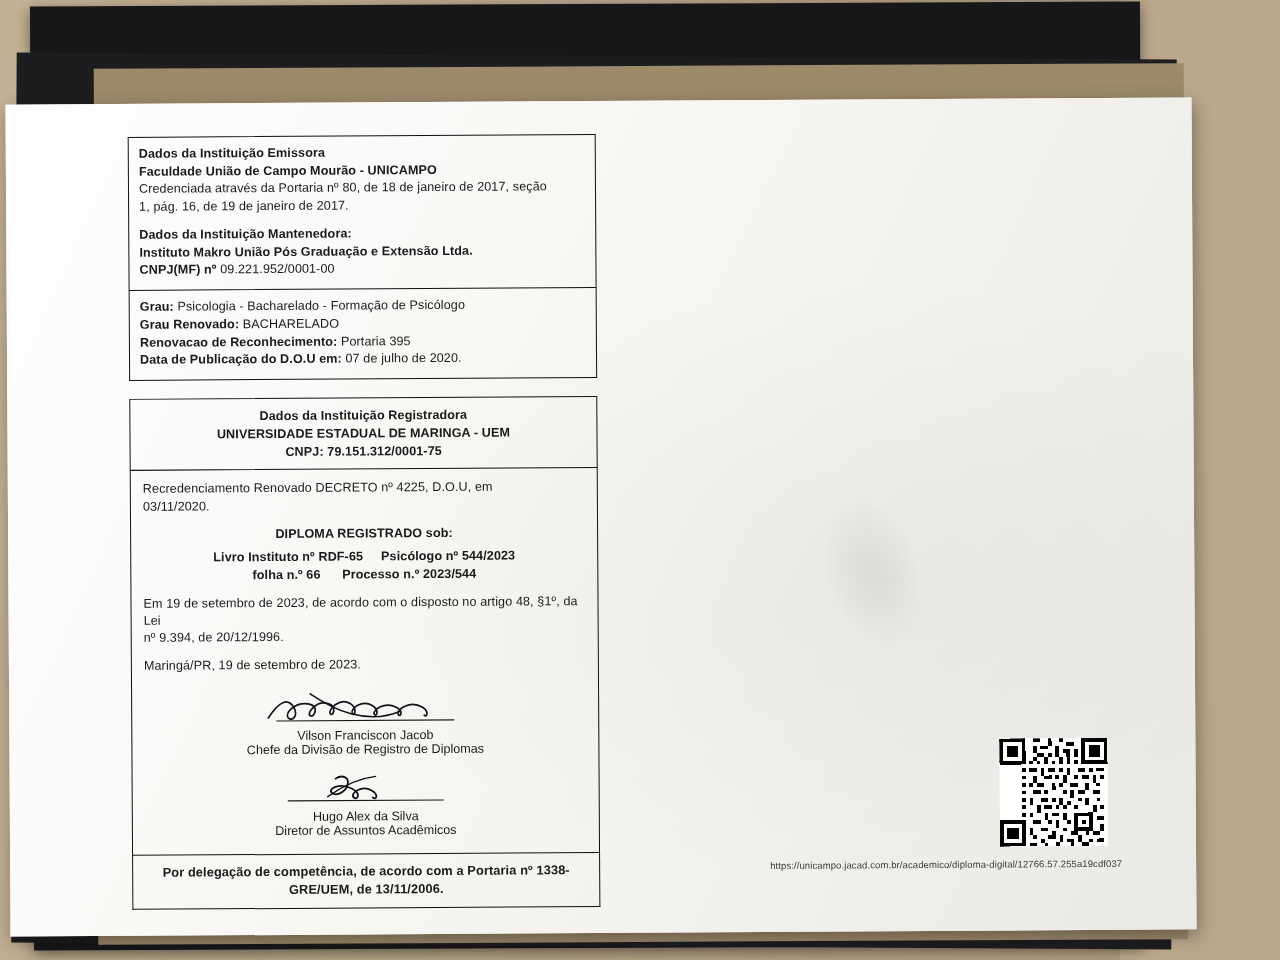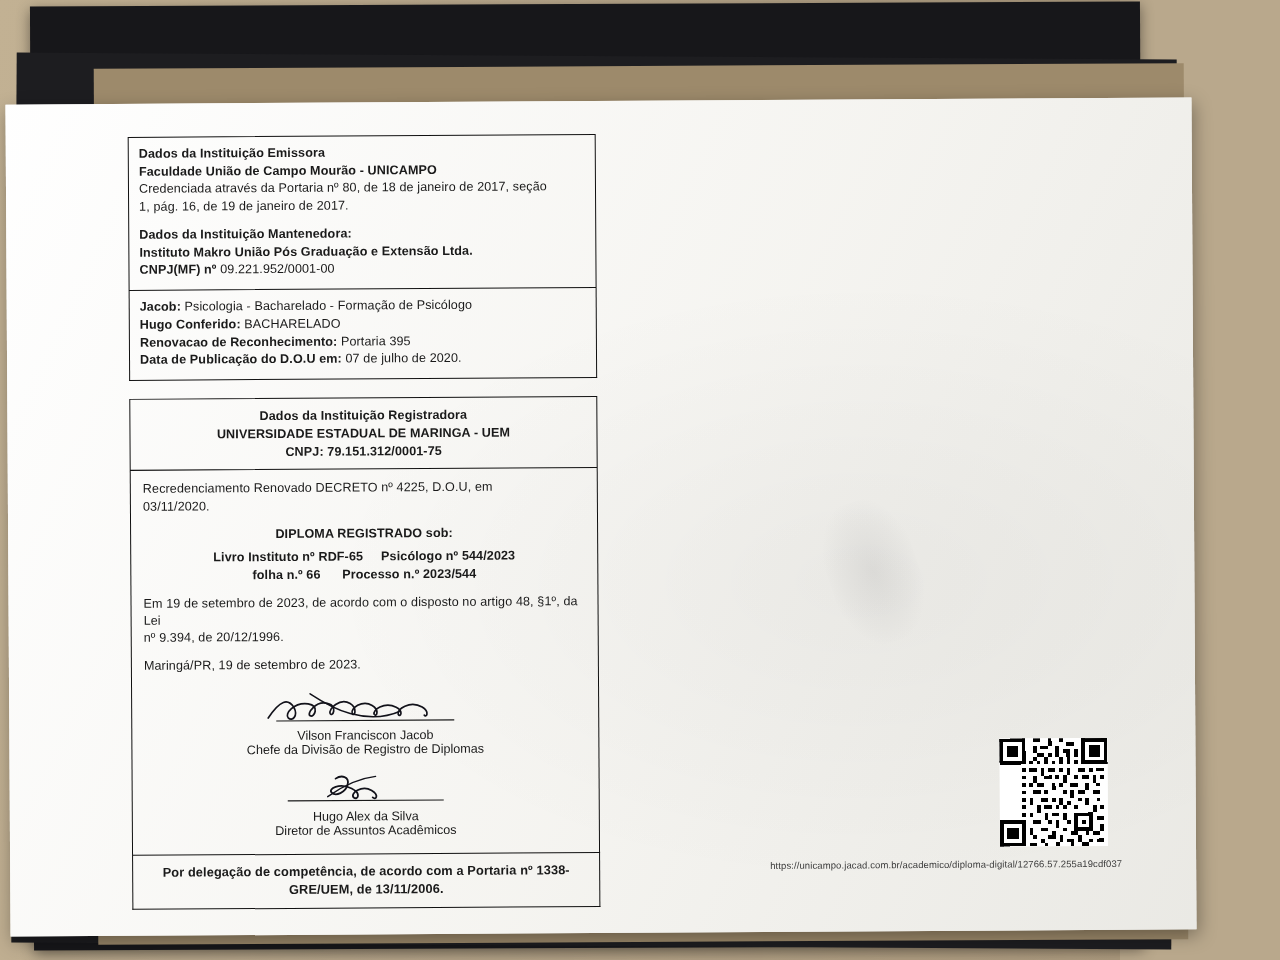--- a/index.html
+++ b/index.html
@@ -167,25 +167,25 @@
         <p class="ln b">Dados da Instituição Mantenedora:</p>
         <p class="ln b">Instituto Makro União Pós Graduação e Extensão Ltda.</p>
         <p class="ln">
           <span class="b">CNPJ(MF) nº</span>
           <span>09.221.952/0001-00</span>
         </p>
       </div>
 
       <div class="box">
         <p class="ln">
-          <span class="b">Jacob:</span>
+          <span class="b">Grau:</span>
           <span>Psicologia - Bacharelado - Formação de Psicólogo</span>
         </p>
         <p class="ln">
-          <span class="b">Hugo Conferido:</span>
+          <span class="b">Grau Renovado:</span>
           <span>BACHARELADO</span>
         </p>
         <p class="ln">
           <span class="b">Renovacao de Reconhecimento:</span>
           <span>Portaria 395</span>
         </p>
         <p class="ln">
           <span class="b">Data de Publicação do D.O.U em:</span>
           <span>07 de julho de 2020.</span>
         </p>

